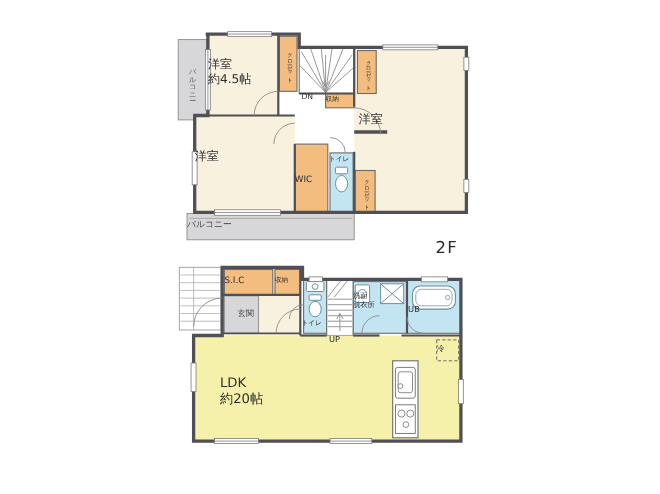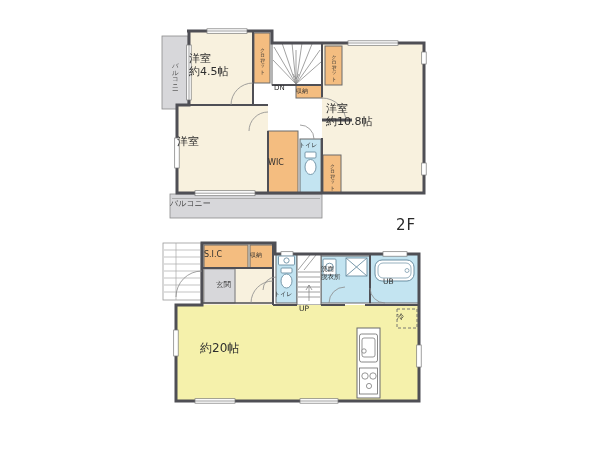--- a/index.html
+++ b/index.html
@@ -207,21 +207,20 @@
 
   <div class="lbl two-line" style="left:189px;top:53px;width:64px;font-size:11px;">
     <span>洋室</span>
     <span>約4.5帖</span>
   </div>
   <div class="lbl two-line" style="left:177px;top:136px;width:91px;font-size:11px;">
     <span>洋室</span>
   </div>
   <div class="lbl two-line" style="left:326px;top:103px;width:96px;font-size:11px;">
     <span>洋室</span>
-    <span>約10.8帖</span>
   </div>
   <div class="lbl" style="left:268px;top:158px;width:44px;font-size:8px;">WIC</div>
   <div class="lbl" style="left:299px;top:141px;width:23px;font-size:6px;">トイレ</div>
   <div class="lbl v" style="left:254px;top:35px;width:16px;height:46px;font-size:5px;">クローゼット</div>
   <div class="lbl v" style="left:325px;top:47px;width:17px;height:37px;font-size:5px;">クローゼット</div>
   <div class="lbl v" style="left:323px;top:156px;width:18px;height:36px;font-size:5px;">クローゼット</div>
   <div class="lbl" style="left:296px;top:87px;width:26px;font-size:6px;">収納</div>
   <div class="lbl" style="left:274px;top:84px;width:18px;font-size:7px;">DN</div>
   <div class="lbl v" style="left:163px;top:40px;width:24px;height:65px;font-size:6.5px;color:#555;">バルコニー</div>
   <div class="lbl" style="left:170px;top:199px;width:152px;font-size:8px;color:#444;">バルコニー</div>
@@ -229,20 +228,21 @@
 
   <div class="lbl" style="left:204px;top:250px;width:64px;font-size:8px;">S.I.C</div>
   <div class="lbl" style="left:250px;top:251px;width:23px;font-size:6px;">収納</div>
   <div class="lbl" style="left:216px;top:281px;width:31px;font-size:7.5px;color:#444;">玄関</div>
   <div class="lbl" style="left:274px;top:290px;width:25px;font-size:6px;">トイレ</div>
   <div class="lbl" style="left:299px;top:305px;width:20px;font-size:7.5px;">UP</div>
   <div class="lbl two-line" style="left:321px;top:266px;width:26px;font-size:6.5px;">
     <span>洗面</span>
     <span>脱衣所</span>
   </div>
-  <div class="lbl" style="left:371px;top:278px;width:47px;font-size:7.5px;padding-left:12px;">UB</div>
+  <div class="lbl" style="left:371px;top:278px;width:47px;font-size:7.5px;">UB</div>
   <div class="lbl two-line" style="left:200px;top:341px;width:200px;font-size:12px;">
+    <span>LDK</span>
     <span>約20帖</span>
   </div>
   <div class="lbl" style="left:397px;top:313px;width:20px;font-size:7px;">冷</div>
   <div class="lbl floor-tag" style="left:396px;top:418px;width:30px;margin-top:32px;">1F</div>
 
 </div>
 
 </body></html>

